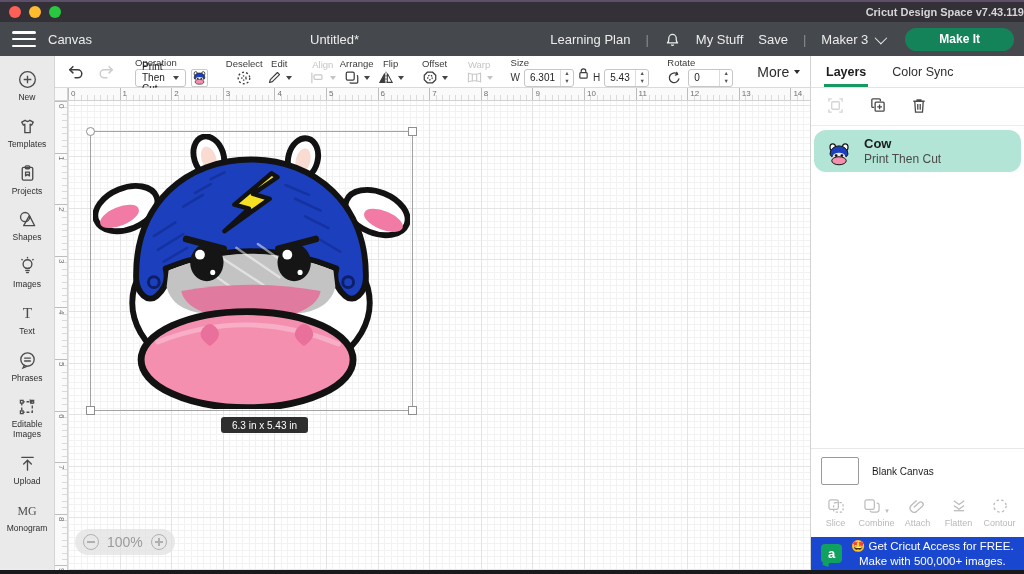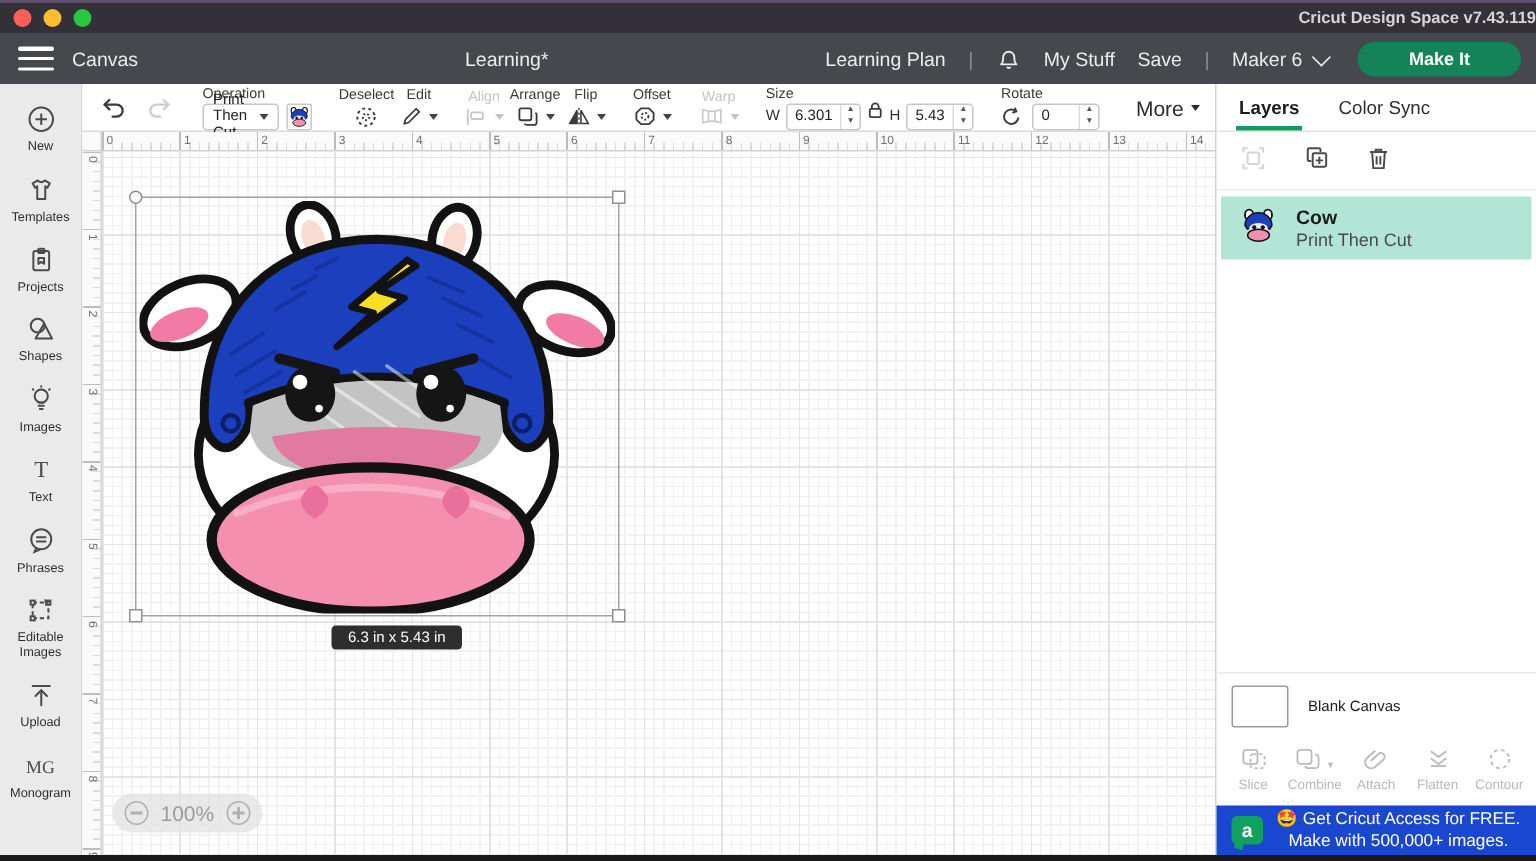--- a/index.html
+++ b/index.html
@@ -98,21 +98,21 @@
 
   
   .right-panel { width:214px; background:#fff; border-left:1px solid #d2d2d2; display:flex; flex-direction:column; }
   .tabs { display:flex; height:32px; border-bottom:1px solid #e3e3e3; padding-left:15px; gap:26px; }
   .tab { display:flex; align-items:center; font-size:12.5px; color:#2f2f2f; cursor:pointer; position:relative; }
   .tab.active { font-weight:bold; color:#1d1d1d; }
   .tab.active::after { content:""; position:absolute; left:-2px; right:-2px; bottom:0; height:3px; background:#169a62; }
   .layer-tools { display:flex; align-items:center; gap:25px; padding:9px 16px 7px; }
   .layer-tools .tool { cursor:pointer; }
   .panel-divider { height:1px; background:#ececec; }
-  .layer-row { margin:4px 3px; background:#b2e5d5; border-radius:1px; display:flex; align-items:flex-start; gap:12px; padding:6px 12px; cursor:pointer; }
+  .layer-row { margin:4px 3px; background:#b2e5d5; border-radius:12px; display:flex; align-items:flex-end; gap:12px; padding:6px 12px; cursor:pointer; }
   .layer-meta .name { font-size:13px; font-weight:bold; color:#1b1b1b; }
   .layer-meta .sub { font-size:12px; color:#4a4a4a; margin-top:1px; }
   .panel-spacer { flex:1; }
   .blank-row { display:flex; align-items:center; padding:8px 10px; border-top:1px solid #e8e8e8; }
   .blank-thumb { width:38px; height:28px; background:#fff; border:1px solid #9b9b9b; border-radius:2px; }
   .blank-lbl { font-size:10px; color:#1b1b1b; margin-left:13px; }
   .actions { display:flex; padding:3px 4px 9px; }
   .action { flex:1; display:flex; flex-direction:column; align-items:center; gap:4px; color:#b8b8b8; font-size:9px; cursor:default; }
   .action .ic { height:18px; display:flex; align-items:flex-end; gap:2px; }
   .banner { height:33px; background:#1a47cf; display:flex; align-items:center; gap:9px; padding:0 10px; }
@@ -134,35 +134,35 @@
     <div class="app-title">Cricut Design Space  v7.43.119</div>
   </div>
 
   <div class="navbar">
     <div class="hamburger">
         <span></span>
         <span></span>
         <span></span>
       </div>
     <span>Canvas</span>
-    <span class="doc-title">Learning*</span>
+    <span class="doc-title">Untitled*</span>
     <div class="nav-right">
       <span>Learning Plan</span>
       <span class="nav-sep">|</span>
       <span class="bell-icon">
         <svg width="17" height="17" viewBox="0 0 20 20" fill="none" stroke="#ececec" stroke-width="1.5" stroke-linejoin="round">
             <path d="M4,14 c1,-1 1.6,-2 1.6,-4 v-1.5 a4.4,4.4 0 0 1 8.8,0 V10 c0,2 .6,3 1.6,4 z"></path>
             <path d="M8.6,16 a1.6,1.6 0 0 0 2.8,0"></path>
           </svg>
       </span>
       <span>My Stuff</span>
       <span>Save</span>
       <span class="nav-sep">|</span>
       <span class="machine">
-        <span>Maker 6</span>
+        <span>Maker 3</span>
         <span class="chev"></span>
       </span>
       <button class="makeit">Make It</button>
     </div>
   </div>
 
   <div class="main">
 
     <div class="left-rail">
       <div class="rail-item">

